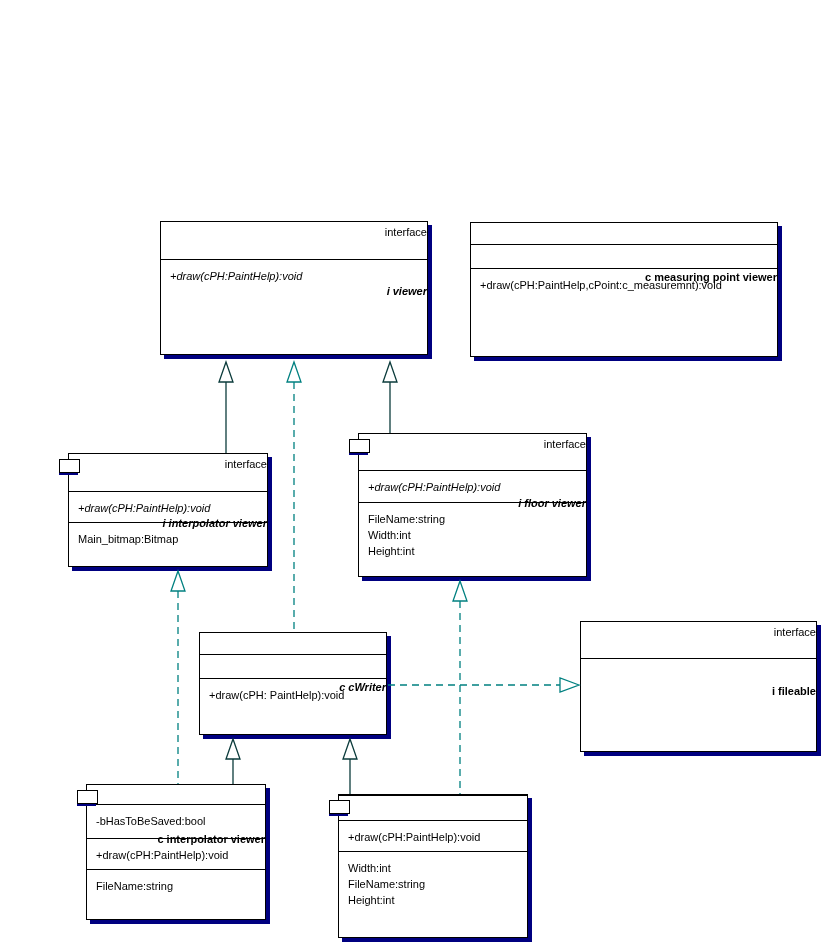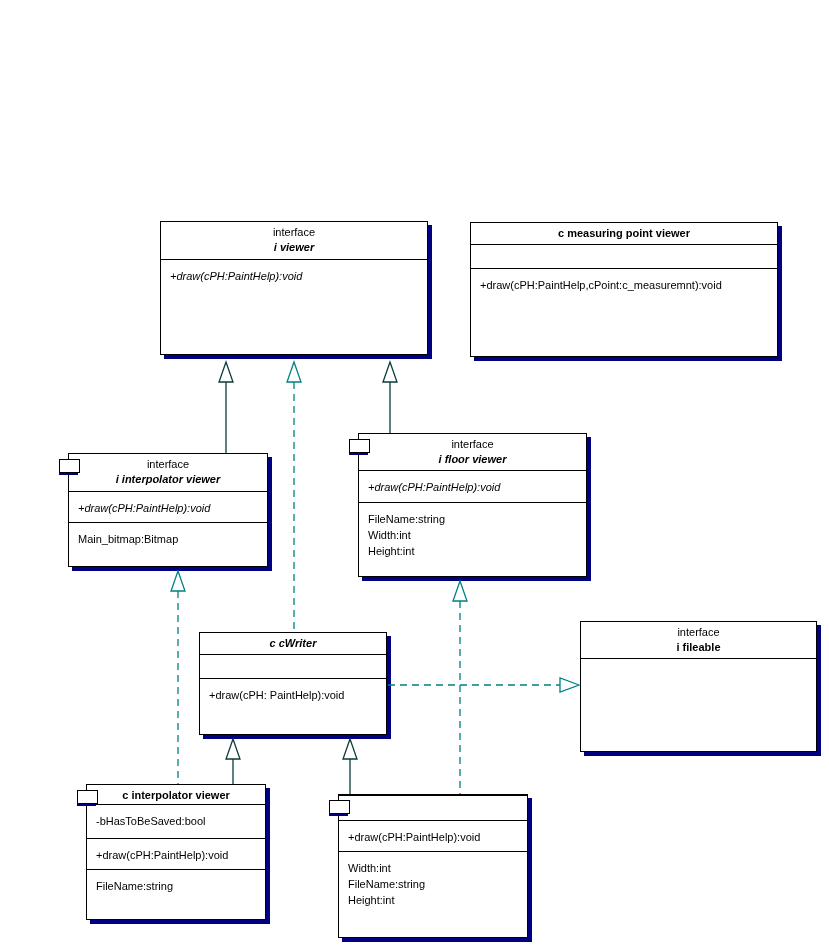--- a/index.html
+++ b/index.html
@@ -17,27 +17,27 @@
     border: 1px solid var(--border, #000);
     box-shadow: 4px 4px 0 var(--shadow, #000080);
     box-sizing: border-box;
     display: flex;
     flex-direction: column;
     font-size: 11px;
     color: #000;
     z-index: 2;
   }
   .hdr {
-    text-align: center;
+    text-align: right;
     padding-top: 3px;
     box-sizing: border-box;
     line-height: 15px;
   }
   .stereo { font-weight: normal; }
-  .cname { font-weight: bold; }
+  .cname { font-weight: bold; margin-top: 44px; }
   .italic { font-style: italic; }
   .comp {
     border-top: 1px solid var(--border, #000);
     box-sizing: border-box;
     padding: 8px 4px 2px 9px;
     overflow: hidden;
   }
   .grow { flex: 1; }
   .member { line-height: 16px; white-space: nowrap; }
   .tag {

